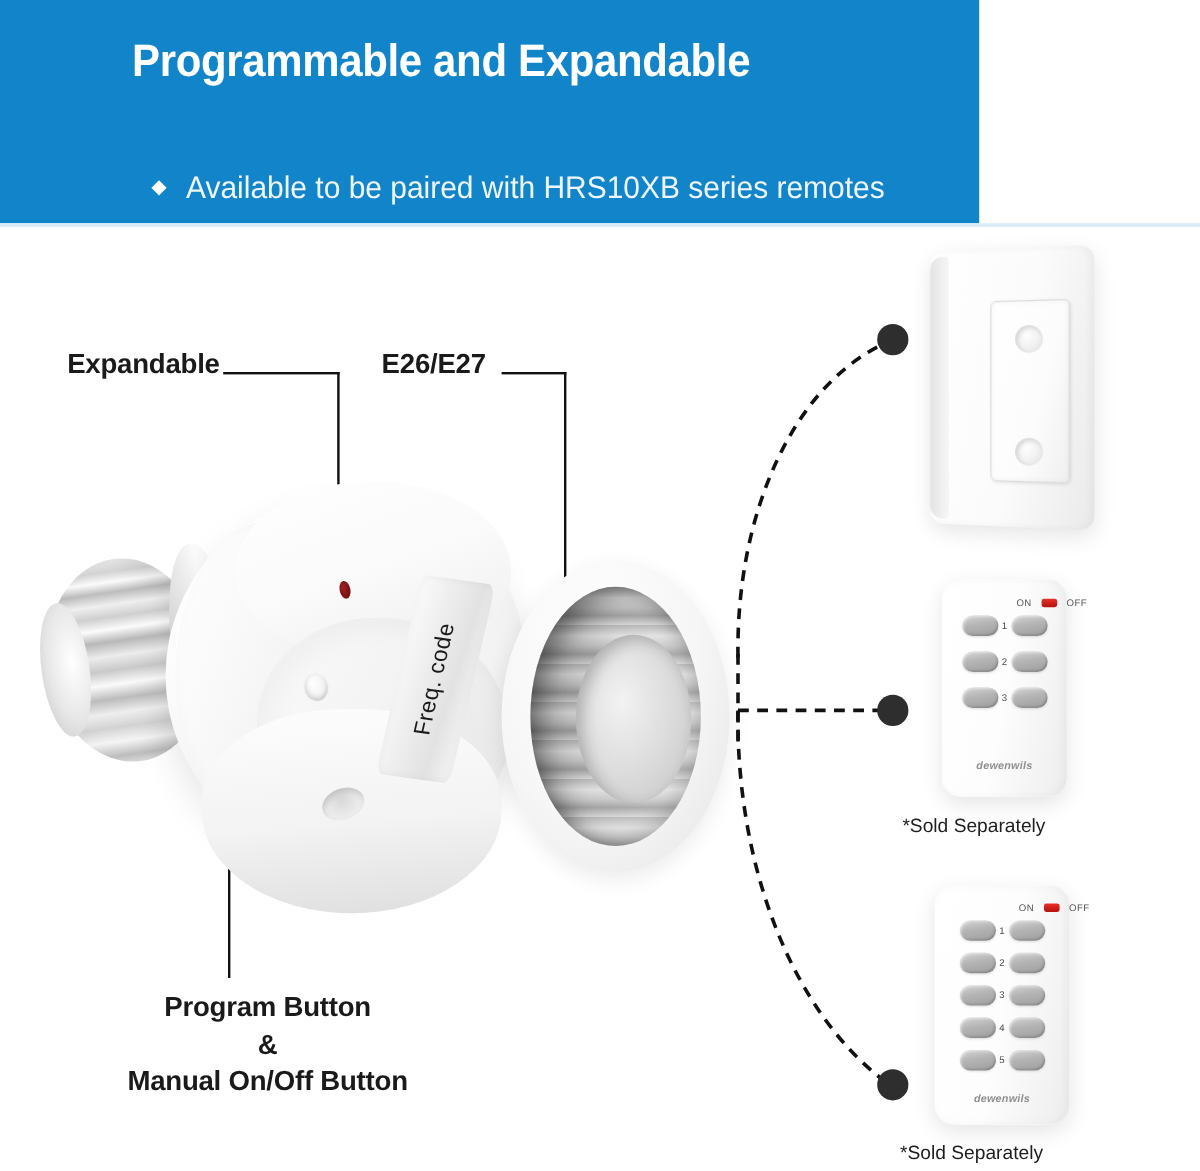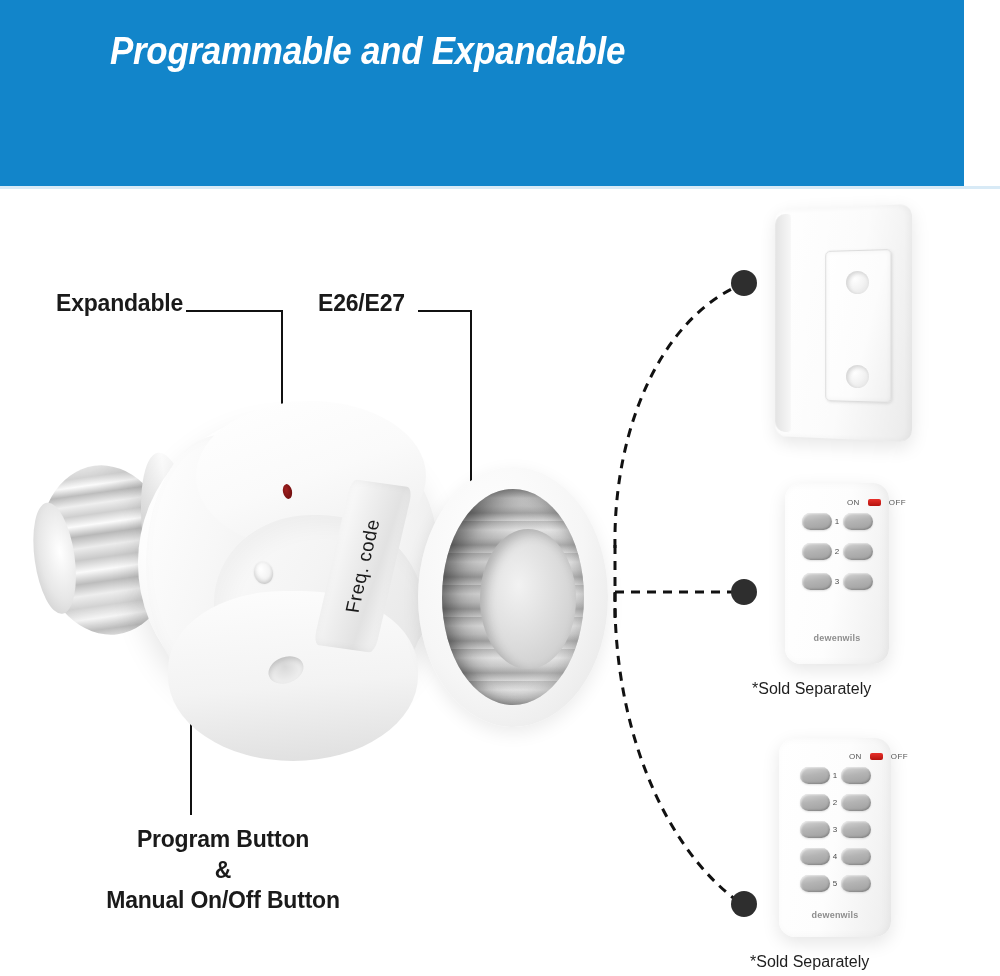--- a/index.html
+++ b/index.html
@@ -7,23 +7,22 @@
     width: 1000px; height: 976px;
     background: #ffffff;
     font-family: "Liberation Sans", sans-serif;
     overflow: hidden;
     position: relative;
   }
   .page { position: relative; width: 1000px; height: 976px; }
 
   
   .banner {
-    position: absolute; left: 0; top: 0; width: 964px; height: 186px;
+    position: absolute; left: 0; top: 0; width: 816px; height: 186px;
     background: #1285ca;
-    font-style: italic;
   }
   .banner-title {
     position: absolute; left: 110px; top: 30px;
     font-size: 38px; font-weight: bold; color: #ffffff;
     letter-spacing: -0.3px; white-space: nowrap;
     transform: scaleX(0.92); transform-origin: left center;
   }
   .bullet-row {
     position: absolute; display: flex; align-items: center; white-space: nowrap;
   }
@@ -248,38 +247,42 @@
   .rm-btn {
     width: 30px; height: 17px; border-radius: 9px;
     background: linear-gradient(170deg, #d5d5d5 0%, #b4b4b4 45%, #9e9e9e 100%);
     box-shadow: inset 1px 1px 2px rgba(255,255,255,0.55),
                 inset -1px -1px 2px rgba(0,0,0,0.20),
                 0 1px 2px rgba(0,0,0,0.12);
   }
   .rm-num { width: 11px; text-align: center; font-size: 8px; color: #4a4a4a; }
   .rm-brand {
     position: absolute; left: 0; width: 100%; text-align: center;
-    font-size: 9px; color: #8e8e8e; font-weight: bold; letter-spacing: 0.2px;
+    font-size: 9px; color: #8e8e8e; font-weight: bold; letter-spacing: 0.2px; font-style: italic;
   }
 
   .sold-note {
     position: absolute; font-size: 16px; color: #1e1e1e; white-space: nowrap;
   }
   .sold-1 { left: 752px; top: 680px; }
   .sold-2 { left: 750px; top: 953px; }
 </style>
 </head>
 <body>
 
 <div class="page">
 
   <div class="banner">
     <div class="banner-title">Programmable and Expandable</div>
 
 
+    <div class="bullet-row r2">
+      <span class="diamond"></span>
+      <span class="bullet-text">Available to be paired with HRS10XB series remotes</span>
+    </div>
   </div>
   <div class="banner-edge"></div>
 
   <div class="callout callout-indicator">Expandable</div>
   <div class="callout callout-e26">E26/E27</div>
 
   <div class="lline" style="left:186px; top:310px; width:97px; height:2px;"></div>
   <div class="lline" style="left:281px; top:310px; width:2px; height:175px;"></div>
 
   <div class="lline" style="left:418px; top:310px; width:54px; height:2px;"></div>

